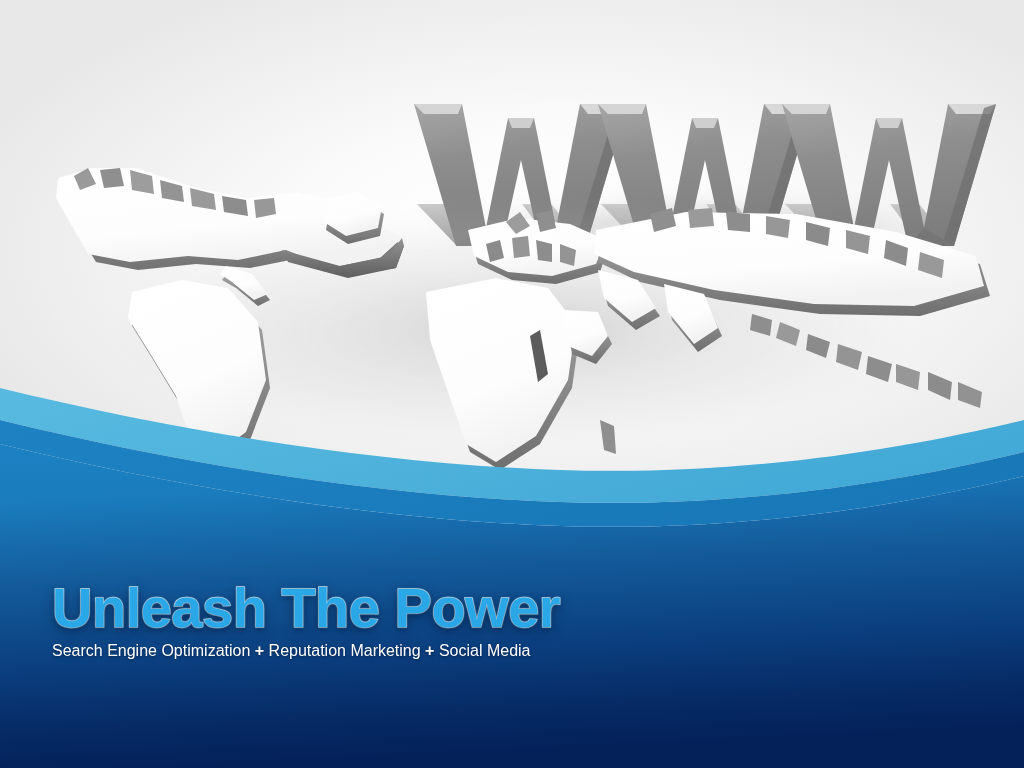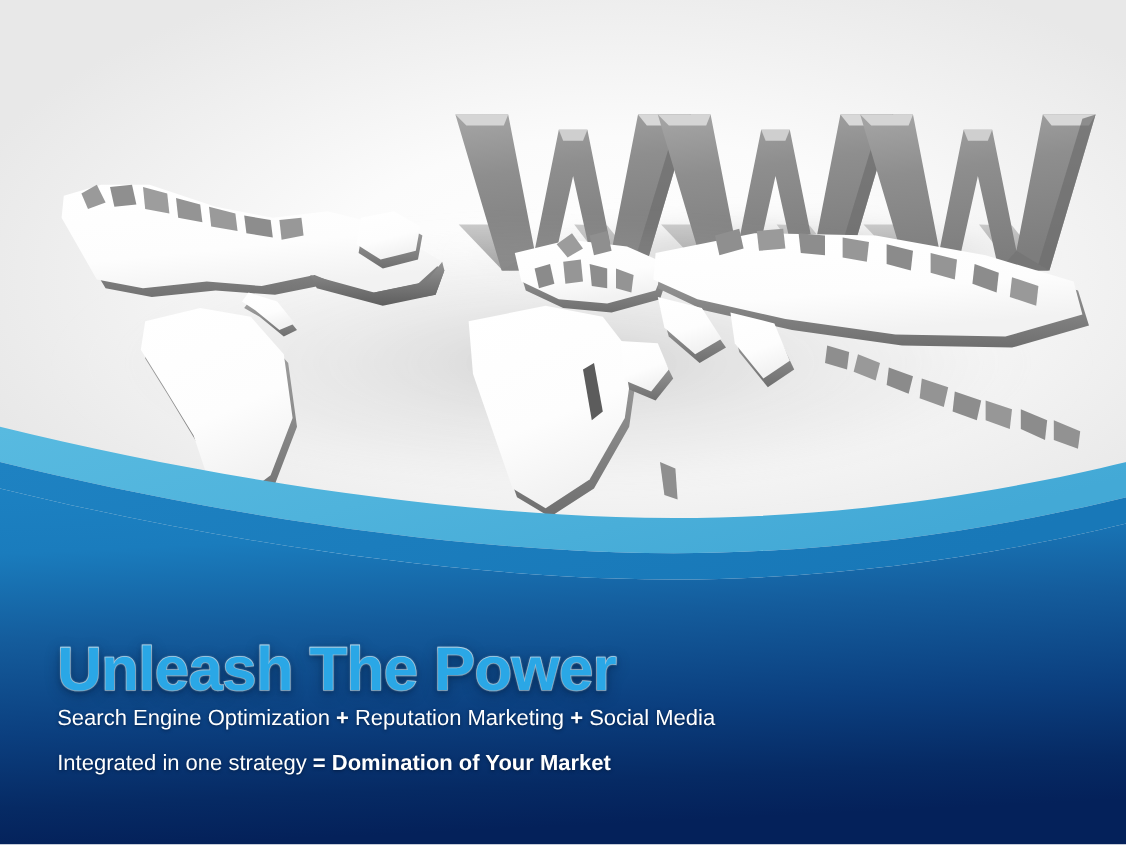--- a/index.html
+++ b/index.html
@@ -78,21 +78,21 @@
     paint-order: stroke fill;
     text-shadow:
       0 0 2px #cfeaf9,
       0 2px 5px rgba(2, 26, 58, 0.55),
       0 4px 14px rgba(2, 24, 56, 0.45);
     white-space: nowrap;
   }
 
   .subline {
     font-family: "Liberation Sans", sans-serif;
-    font-size: 20px;
+    font-size: 16px;
     font-weight: normal;
     color: #ffffff;
     line-height: 1.15;
     white-space: nowrap;
     text-shadow: 0 1px 3px rgba(1, 19, 45, 0.65);
   }
   .subline-1 { margin: 0 0 18px 0; }
   .subline-2 { margin: 0; }
   .b { font-weight: bold; }
 </style>
@@ -353,19 +353,16 @@
   </div>
 
   <div class="text-block">
 
     <div class="headline">Unleash The Power</div>
 
     <div class="subline subline-1">
       <span>Search Engine Optimization </span><span class="b">+</span><span> Reputation Marketing </span><span class="b">+</span><span> Social Media</span>
     </div>
 
-    <div class="subline subline-2">
-      <span>Integrated in one strategy </span><span class="b">= Domination of Your Market</span>
-    </div>
 
   </div>
 
 </div>
 
 </body></html>

